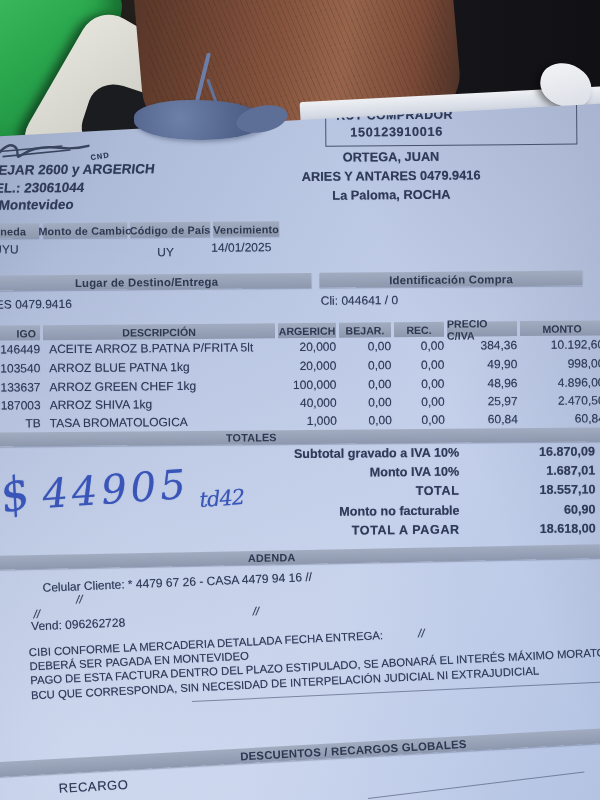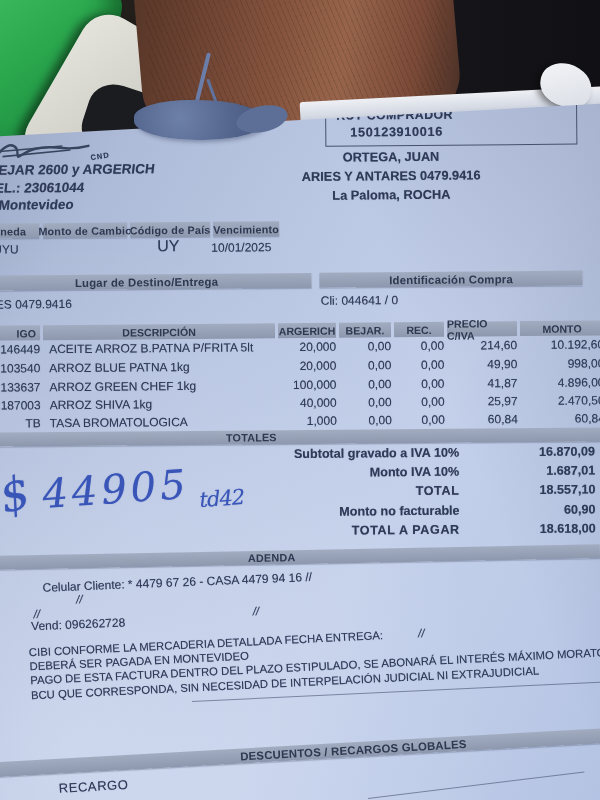--- a/index.html
+++ b/index.html
@@ -100,22 +100,22 @@
           <div class="ink sb" style="font-size:12.8px;line-height:19px;">ORTEGA, JUAN</div>
           <div class="ink sb" style="font-size:12.8px;line-height:19px;white-space:nowrap;">ARIES Y ANTARES 0479.9416</div>
           <div class="ink sb" style="font-size:12.8px;line-height:19px;">La Paloma, ROCHA</div>
         </div>
 
         <div class="abs bar center" style="left:-28px;top:221px;width:68px;height:15px;">Moneda</div>
         <div class="abs bar center" style="left:44px;top:221px;width:84px;height:15px;">Monto de Cambio</div>
         <div class="abs bar center" style="left:131px;top:221px;width:80px;height:15px;">Código de País</div>
         <div class="abs bar center" style="left:214px;top:221px;width:66px;height:15px;">Vencimiento</div>
         <div class="abs ink" style="left:-6px;top:240px;font-size:12px;">UYU</div>
-        <div class="abs ink" style="left:158px;top:236px;font-size:16px;">UY</div>
-        <div class="abs ink" style="left:212px;top:240px;font-size:12px;">10/01/2025</div>
+        <div class="abs ink" style="left:158px;top:244px;font-size:12px;">UY</div>
+        <div class="abs ink" style="left:212px;top:240px;font-size:12px;">14/01/2025</div>
 
         <div class="abs bar center" style="left:-18px;top:273px;width:330px;height:15px;font-size:11.4px;">Lugar de Destino/Entrega</div>
         <div class="abs bar center" style="left:320px;top:273px;width:263px;height:15px;font-size:11.4px;">Identificación Compra</div>
         <div class="abs ink" style="left:-4px;top:295px;font-size:12px;">ES 0479.9416</div>
         <div class="abs ink" style="left:321px;top:294px;font-size:12px;">Cli: 044641 / 0</div>
 
         <div class="abs trow hrow" style="left:-2px;top:323px;">
           <div class="hcell r" style="padding-right:4px;">IGO</div>
           <div class="hcell">DESCRIPCIÓN</div>
           <div class="hcell">ARGERICH</div>
@@ -124,39 +124,39 @@
           <div class="hcell">PRECIO C/IVA</div>
           <div class="hcell">MONTO</div>
         </div>
 
         <div class="abs trow ink" style="left:-2px;top:340px;">
           <div class="r">146449</div>
           <div class="l" style="padding-left:6px;">ACEITE ARROZ B.PATNA P/FRITA 5lt</div>
           <div class="r">20,000</div>
           <div class="r">0,00</div>
           <div class="r">0,00</div>
-          <div class="r">214,60</div>
+          <div class="r">384,36</div>
           <div class="r">10.192,60</div>
         </div>
         <div class="abs trow ink" style="left:-2px;top:359px;">
           <div class="r">103540</div>
           <div class="l" style="padding-left:6px;">ARROZ BLUE PATNA 1kg</div>
           <div class="r">20,000</div>
           <div class="r">0,00</div>
           <div class="r">0,00</div>
           <div class="r">49,90</div>
           <div class="r">998,00</div>
         </div>
         <div class="abs trow ink" style="left:-2px;top:378px;">
           <div class="r">133637</div>
           <div class="l" style="padding-left:6px;">ARROZ GREEN CHEF 1kg</div>
           <div class="r">100,000</div>
           <div class="r">0,00</div>
           <div class="r">0,00</div>
-          <div class="r">41,87</div>
+          <div class="r">48,96</div>
           <div class="r">4.896,00</div>
         </div>
         <div class="abs trow ink" style="left:-2px;top:396px;">
           <div class="r">187003</div>
           <div class="l" style="padding-left:6px;">ARROZ SHIVA 1kg</div>
           <div class="r">40,000</div>
           <div class="r">0,00</div>
           <div class="r">0,00</div>
           <div class="r">25,97</div>
           <div class="r">2.470,50</div>

